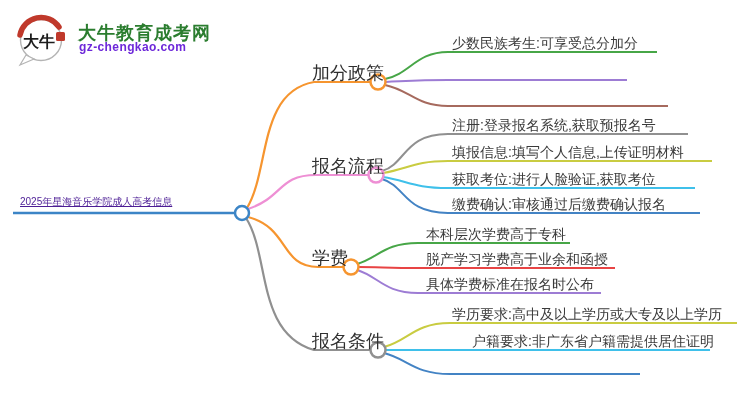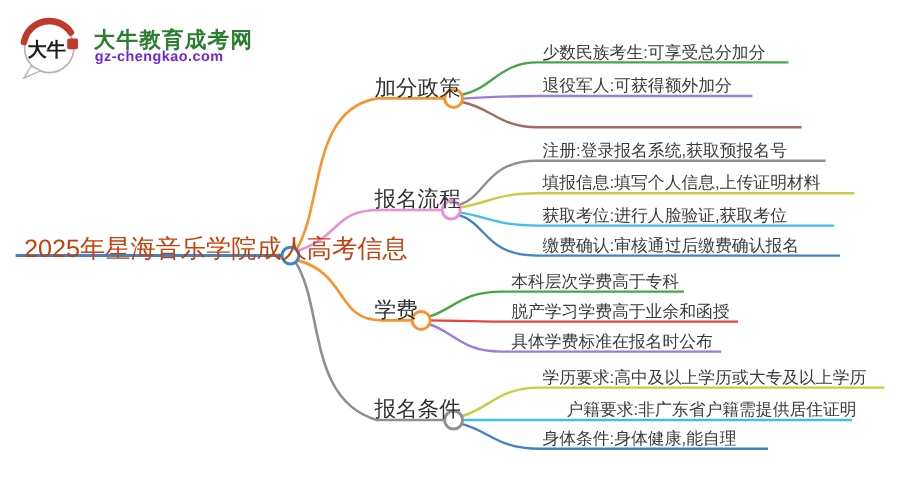--- a/index.html
+++ b/index.html
@@ -2,21 +2,21 @@
 <html><head>
 <meta charset="utf-8">
 <style>
   html,body{margin:0;padding:0;background:#fff;}
   #stage{
     position:relative;width:750px;height:391px;background:#ffffff;overflow:hidden;
     font-family:"Liberation Sans","DejaVu Sans",sans-serif;
   }
   #wires{position:absolute;left:0;top:0;width:750px;height:410px;}
   .txt{position:absolute;white-space:nowrap;line-height:1.15;text-align:right;}
-  .root-label{font-size:21px;color:#c2410c;}
+  .root-label{font-size:10px;color:#4c1d95;text-decoration:underline;}
   .branch-label{font-size:18px;color:#2f2f2f;font-weight:500;}
   .leaf-label{font-size:14px;color:#3a3a3a;}
   
   .logo{position:absolute;left:14px;top:13px;width:210px;height:56px;cursor:pointer;}
   .logo-badge{position:absolute;left:0;top:0;width:60px;height:56px;}
   .site-name{position:absolute;left:64px;top:8px;font-size:18px;font-weight:bold;color:#2b7d2f;letter-spacing:1px;}
   .site-url{position:absolute;left:65px;top:27px;font-size:12px;font-weight:bold;color:#6d28d9;letter-spacing:0.4px;}
 </style>
 </head>
 <body>
@@ -69,28 +69,26 @@
   </div>
 
   <div class="txt root-label" style="left:20px;top:196px;">2025年星海音乐学院成人高考信息</div>
 
   <div class="txt branch-label" style="left:312px;top:63px;">加分政策</div>
   <div class="txt branch-label" style="left:312px;top:156px;">报名流程</div>
   <div class="txt branch-label" style="left:312px;top:248px;">学费</div>
   <div class="txt branch-label" style="left:312px;top:331px;">报名条件</div>
 
   <div class="txt leaf-label" style="left:452px;top:35px;">少数民族考生:可享受总分加分</div>
-  <div class="txt leaf-label" style="left:452px;top:63px;">退役军人:可获得额外加分</div>
 
   <div class="txt leaf-label" style="left:452px;top:117px;">注册:登录报名系统,获取预报名号</div>
   <div class="txt leaf-label" style="left:452px;top:144px;">填报信息:填写个人信息,上传证明材料</div>
   <div class="txt leaf-label" style="left:452px;top:171px;">获取考位:进行人脸验证,获取考位</div>
   <div class="txt leaf-label" style="left:452px;top:196px;">缴费确认:审核通过后缴费确认报名</div>
 
   <div class="txt leaf-label" style="left:426px;top:226px;">本科层次学费高于专科</div>
   <div class="txt leaf-label" style="left:426px;top:251px;">脱产学习学费高于业余和函授</div>
   <div class="txt leaf-label" style="left:426px;top:276px;">具体学费标准在报名时公布</div>
 
   <div class="txt leaf-label" style="left:452px;top:306px;">学历要求:高中及以上学历或大专及以上学历</div>
   <div class="txt leaf-label" style="left:452px;top:333px;margin-left:20px;">户籍要求:非广东省户籍需提供居住证明</div>
-  <div class="txt leaf-label" style="left:452px;top:357px;">身体条件:身体健康,能自理</div>
 
 </div>
 
 </body></html>

